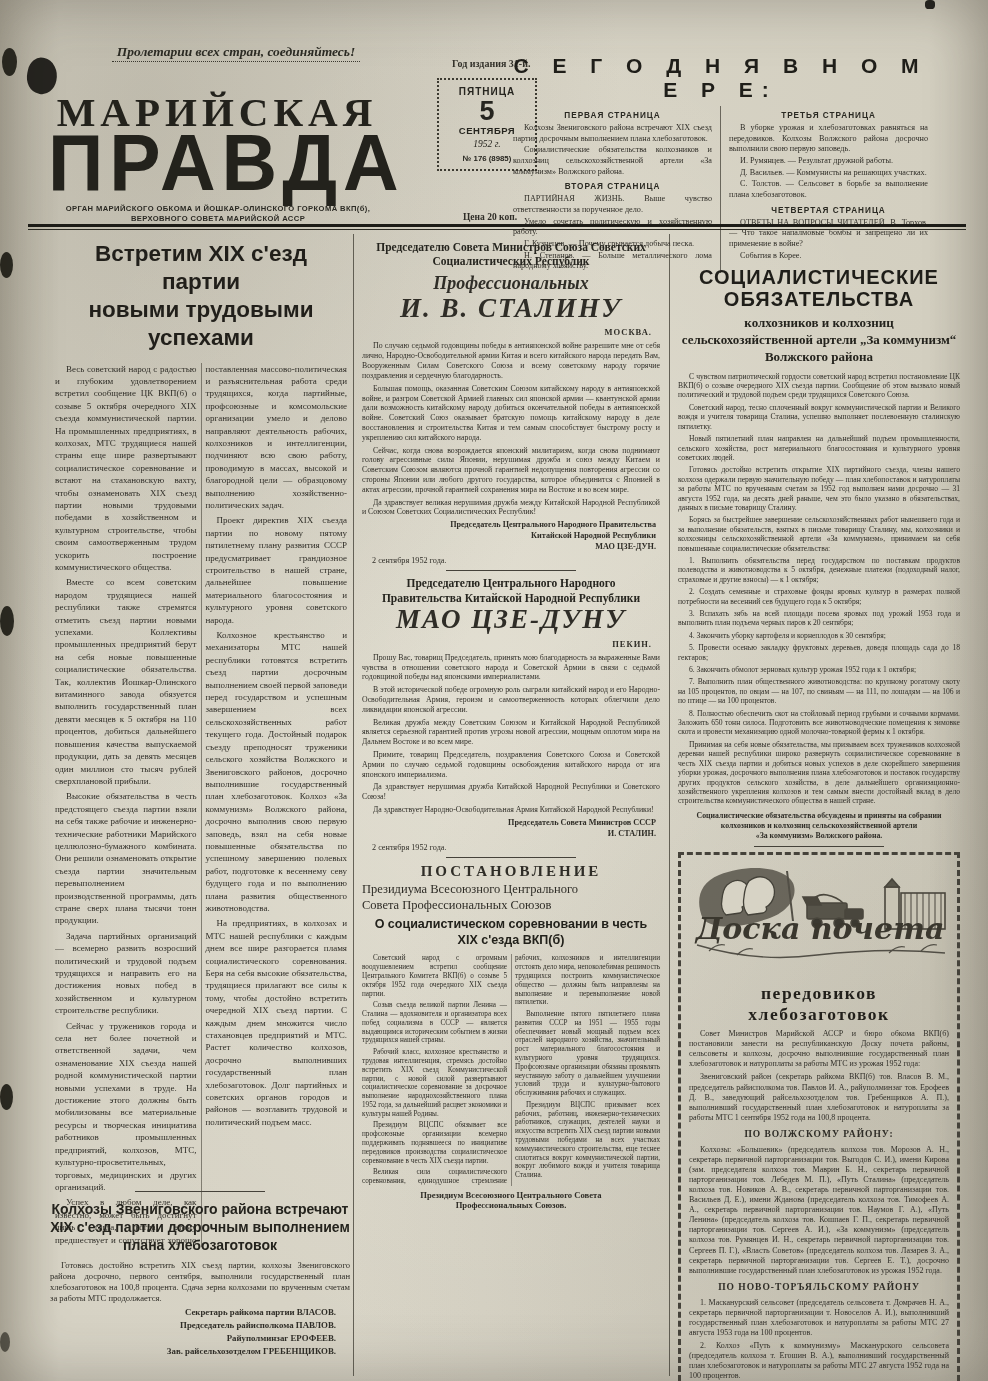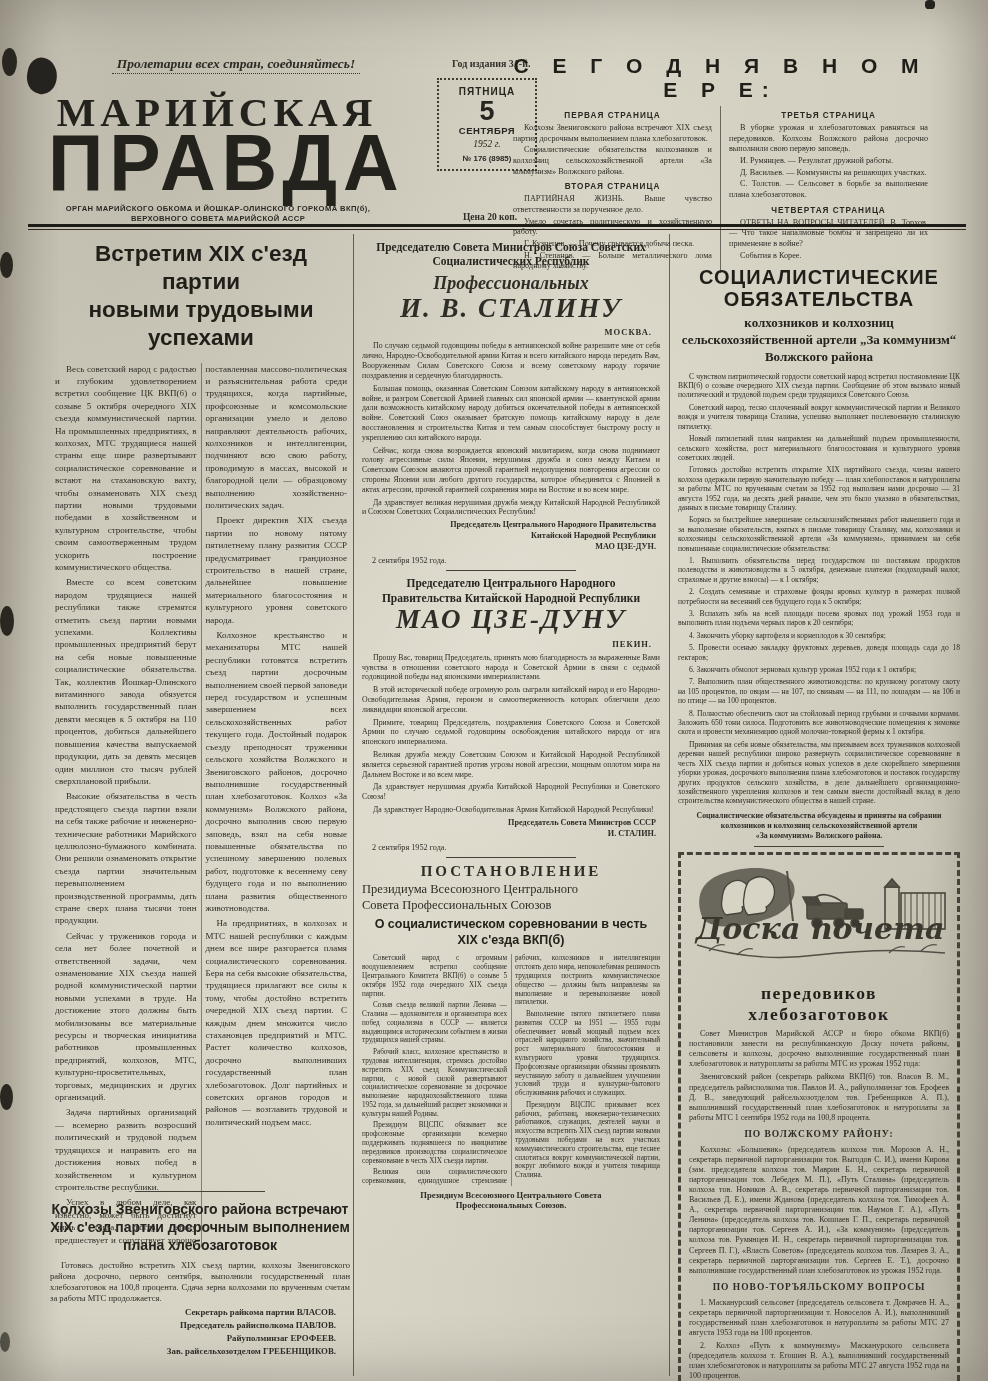--- a/index.html
+++ b/index.html
@@ -74,21 +74,21 @@
 <div class="page">
 
   <div class="blob" style="left:2px;top:48px;width:15px;height:28px;"></div>
   <div class="smudge" style="left:27px;top:58px;width:30px;height:36px;border-radius:45% 60% 50% 55%;transform:rotate(12deg);"></div>
   <div class="blob" style="left:0;top:252px;width:13px;height:26px;"></div>
   <div class="blob" style="left:0;top:606px;width:14px;height:30px;"></div>
   <div class="blob" style="left:0;top:1084px;width:13px;height:26px;"></div>
   <div class="blob" style="left:0;top:1332px;width:10px;height:20px;opacity:.6;"></div>
   <div class="smudge" style="left:925px;top:0;width:10px;height:9px;border-radius:40%;"></div>
 
-  <div class="abs slogan" style="left:112px;top:56px;width:248px;">Пролетарии всех стран, соединяйтесь!</div>
+  <div class="abs slogan" style="left:112px;top:44px;width:248px;">Пролетарии всех стран, соединяйтесь!</div>
   <div class="abs mast1" style="left:52px;top:88px;width:330px;">МАРИЙСКАЯ</div>
   <div class="abs mast2" style="left:48px;top:126px;width:340px;">ПРАВДА</div>
   <div class="abs organ" style="left:40px;top:204px;width:356px;">
     <div>ОРГАН МАРИЙСКОГО ОБКОМА И ЙОШКАР-ОЛИНСКОГО ГОРКОМА ВКП(б),</div>
     <div>ВЕРХОВНОГО СОВЕТА МАРИЙСКОЙ АССР</div>
   </div>
 
   <div class="abs edyear" style="left:452px;top:58px;width:110px;">Год издания 31-й.</div>
   <div class="abs datebox" style="left:437px;top:78px;width:92px;">
     <div class="db-wd">ПЯТНИЦА</div>
@@ -142,22 +142,22 @@
 
   <div class="abs" style="left:55px;top:240px;width:292px;">
     <div class="lead-title">
       <div>Встретим XIX с'езд партии</div>
       <div>новыми трудовыми успехами</div>
     </div>
     <div class="lead-body just" style="height:884px;margin-top:10px;">
       <p>Весь советский народ с радостью и глубоким удовлетворением встретил сообщение ЦК ВКП(б) о созыве 5 октября очередного XIX съезда коммунистической партии. На промышленных предприятиях, в колхозах, МТС трудящиеся нашей страны еще шире развертывают социалистическое соревнование и встают на стахановскую вахту, чтобы ознаменовать XIX съезд партии новыми трудовыми победами в хозяйственном и культурном строительстве, чтобы своим самоотверженным трудом ускорить построение коммунистического общества.</p>
       <p>Вместе со всем советским народом трудящиеся нашей республики также стремятся отметить съезд партии новыми успехами. Коллективы промышленных предприятий берут на себя новые повышенные социалистические обязательства. Так, коллектив Йошкар-Олинского витаминного завода обязуется выполнить государственный план девяти месяцев к 5 октября на 110 процентов, добиться дальнейшего повышения качества выпускаемой продукции, дать за девять месяцев один миллион сто тысяч рублей сверхплановой прибыли.</p>
       <p>Высокие обязательства в честь предстоящего съезда партии взяли на себя также рабочие и инженерно-технические работники Марийского целлюлозно-бумажного комбината. Они решили ознаменовать открытие съезда партии значительным перевыполнением производственной программы, дать стране сверх плана тысячи тонн продукции.</p>
+      <p>Задача партийных организаций — всемерно развить возросший политический и трудовой подъем трудящихся и направить его на достижения новых побед в хозяйственном и культурном строительстве республики.</p>
       <p>Сейчас у тружеников города и села нет более почетной и ответственной задачи, чем ознаменование XIX съезда нашей родной коммунистической партии новыми успехами в труде. На достижение этого должны быть мобилизованы все материальные ресурсы и творческая инициатива работников промышленных предприятий, колхозов, МТС, культурно-просветительных, торговых, медицинских и других организаций.</p>
-      <p>Задача партийных организаций — всемерно развить возросший политический и трудовой подъем трудящихся и направить его на достижения новых побед в хозяйственном и культурном строительстве республики.</p>
       <p>Успех в любом деле, как известно, может быть достигнут лишь тогда, когда этому предшествует и сопутствует хорошо поставленная массово-политическая и разъяснительная работа среди трудящихся, когда партийные, профсоюзные и комсомольские организации умело и делово направляют деятельность рабочих, колхозников и интеллигенции, подчиняют всю свою работу, проводимую в массах, высокой и благородной цели — образцовому выполнению хозяйственно-политических задач.</p>
       <p>Проект директив XIX съезда партии по новому пятому пятилетнему плану развития СССР предусматривает грандиозное строительство в нашей стране, дальнейшее повышение материального благосостояния и культурного уровня советского народа.</p>
       <p>Колхозное крестьянство и механизаторы МТС нашей республики готовятся встретить съезд партии досрочным выполнением своей первой заповеди перед государством и успешным завершением всех сельскохозяйственных работ текущего года. Достойный подарок съезду преподносят труженики сельского хозяйства Волжского и Звениговского районов, досрочно выполнившие государственный план хлебозаготовок. Колхоз «За коммунизм» Волжского района, досрочно выполнив свою первую заповедь, взял на себя новые повышенные обязательства по успешному завершению полевых работ, подготовке к весеннему севу будущего года и по выполнению плана развития общественного животноводства.</p>
       <p>На предприятиях, в колхозах и МТС нашей республики с каждым днем все шире разгорается пламя социалистического соревнования. Беря на себя высокие обязательства, трудящиеся прилагают все силы к тому, чтобы достойно встретить очередной XIX съезд партии. С каждым днем множится число стахановцев предприятий и МТС. Растет количество колхозов, досрочно выполнивших государственный план хлебозаготовок. Долг партийных и советских органов городов и районов — возглавить трудовой и политический подъем масс.</p>
     </div>
   </div>
 
   <div class="abs short-rule" style="left:135px;top:1186px;"></div>
 
   <div class="abs" style="left:50px;top:1200px;width:300px;">
@@ -202,22 +202,22 @@
     <div>
       <div class="addr">
         <div>Председателю Центрального Народного</div>
         <div>Правительства Китайской Народной Республики</div>
       </div>
       <div class="bigname">МАО ЦЗЕ-ДУНУ</div>
       <div class="city">ПЕКИН.</div>
       <div class="letter-body just">
         <p>Прошу Вас, товарищ Председатель, принять мою благодарность за выраженные Вами чувства в отношении советского народа и Советской Армии в связи с седьмой годовщиной победы над японскими империалистами.</p>
         <p>В этой исторической победе огромную роль сыграли китайский народ и его Народно-Освободительная Армия, героизм и самоотверженность которых облегчили дело ликвидации японской агрессии.</p>
+        <p>Великая дружба между Советским Союзом и Китайской Народной Республикой является серьезной гарантией против угрозы новой агрессии, мощным оплотом мира на Дальнем Востоке и во всем мире.</p>
         <p>Примите, товарищ Председатель, поздравления Советского Союза и Советской Армии по случаю седьмой годовщины освобождения китайского народа от ига японского империализма.</p>
-        <p>Великая дружба между Советским Союзом и Китайской Народной Республикой является серьезной гарантией против угрозы новой агрессии, мощным оплотом мира на Дальнем Востоке и во всем мире.</p>
         <p>Да здравствует нерушимая дружба Китайской Народной Республики и Советского Союза!</p>
         <p>Да здравствует Народно-Освободительная Армия Китайской Народной Республики!</p>
       </div>
       <p class="sig-r">Председатель Совета Министров СССР</p>
       <p class="sig-r">И. СТАЛИН.</p>
       <div class="date-l">2 сентября 1952 года.</div>
     </div>
 
     <div class="short-rule"></div>
 
@@ -315,20 +315,20 @@
         </g>
         <text x="131" y="78" text-anchor="middle" font-family="DejaVu Serif, serif" font-style="italic" font-weight="bold" font-size="30" fill="#3a372e">Доска почета</text>
       </svg>
 
       <div class="honor-title">передовиков хлебозаготовок</div>
       <div class="honor-body just">
         <p>Совет Министров Марийской АССР и бюро обкома ВКП(б) постановили занести на республиканскую Доску почета районы, сельсоветы и колхозы, досрочно выполнившие государственный план хлебозаготовок и натуроплаты за работы МТС из урожая 1952 года:</p>
         <p>Звениговский район (секретарь райкома ВКП(б) тов. Власов В. М., председатель райисполкома тов. Павлов И. А., райуполминзаг тов. Ерофеев Д. В., заведующий райсельхозотделом тов. Гребенщиков А. П.), выполнивший государственный план хлебозаготовок и натуроплаты за работы МТС 1 сентября 1952 года на 100,8 процента.</p>
         <div class="dist-h">ПО ВОЛЖСКОМУ РАЙОНУ:</div>
         <p>Колхозы: «Большевик» (председатель колхоза тов. Морозов А. Н., секретарь первичной парторганизации тов. Выгодов С. И.), имени Кирова (зам. председателя колхоза тов. Маврин Б. Н., секретарь первичной парторганизации тов. Лебедев М. П.), «Путь Сталина» (председатель колхоза тов. Новиков А. В., секретарь первичной парторганизации тов. Васильев Д. Е.), имени Жданова (председатель колхоза тов. Тимофеев А. А., секретарь первичной парторганизации тов. Наумов Г. А.), «Путь Ленина» (председатель колхоза тов. Кошпаев Г. П., секретарь первичной парторганизации тов. Сергеев А. И.), «За коммунизм» (председатель колхоза тов. Румянцев И. Н., секретарь первичной парторганизации тов. Сергеев П. Г.), «Власть Советов» (председатель колхоза тов. Лазарев З. А., секретарь первичной парторганизации тов. Сергеев Е. Т.), досрочно выполнившие государственный план хлебозаготовок из урожая 1952 года.</p>
-        <div class="dist-h">ПО НОВО-ТОРЪЯЛЬСКОМУ ВОПРОСЫ</div>
+        <div class="dist-h">ПО НОВО-ТОРЪЯЛЬСКОМУ РАЙОНУ</div>
         <p>1. Масканурский сельсовет (председатель сельсовета т. Домрачев Н. А., секретарь первичной парторганизации т. Новоселов А. И.), выполнивший государственный план хлебозаготовок и натуроплаты за работы МТС 27 августа 1953 года на 100 процентов.</p>
         <p>2. Колхоз «Путь к коммунизму» Масканурского сельсовета (председатель колхоза т. Егошин В. А.), выполнивший государственный план хлебозаготовок и натуроплаты за работы МТС 27 августа 1952 года на 100 процентов.</p>
       </div>
     </div>
   </div>
 
 </div>
 
 </body></html>

